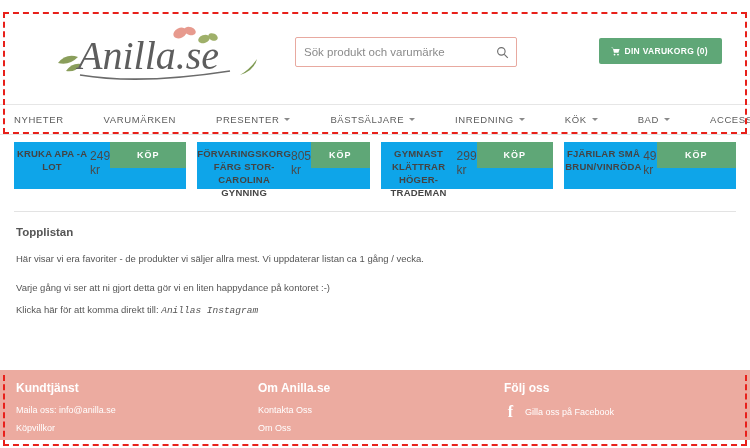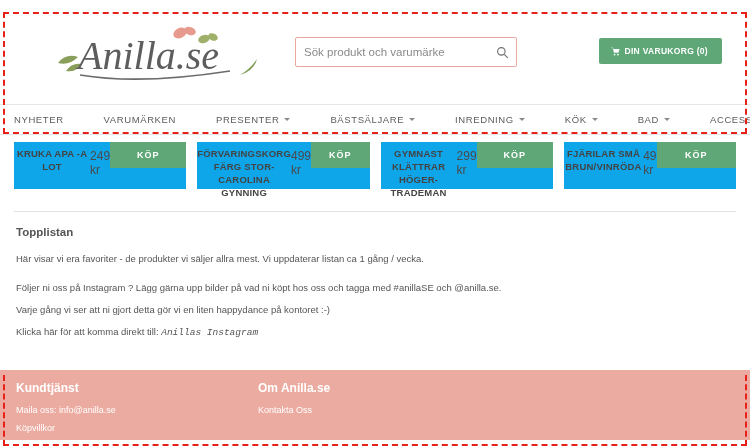--- a/index.html
+++ b/index.html
@@ -365,54 +365,61 @@
   </div>
 
   <div class="products">
     <div class="card">
       <div class="card-title">KRUKA APA -A LOT</div>
       <div class="card-price">249 kr</div>
       <button class="buy-btn">KÖP</button>
     </div>
     <div class="card">
       <div class="card-title">FÖRVARINGSKORG FÄRG STOR-CAROLINA GYNNING</div>
-      <div class="card-price">499 kr</div>
+      <div class="card-price">805 kr</div>
       <button class="buy-btn">KÖP</button>
     </div>
     <div class="card">
       <div class="card-title">GYMNAST KLÄTTRAR HÖGER-TRADEMAN</div>
       <div class="card-price">299 kr</div>
       <button class="buy-btn">KÖP</button>
     </div>
     <div class="card">
       <div class="card-title">FJÄRILAR SMÅ BRUN/VINRÖDA</div>
       <div class="card-price">49 kr</div>
       <button class="buy-btn">KÖP</button>
     </div>
   </div>
 
   <div class="divider"></div>
 
   <div class="content">
     <h2>Topplistan</h2>
     <p>Här visar vi era favoriter - de produkter vi säljer allra mest. Vi uppdaterar listan ca 1 gång / vecka.</p>
-    <p class="tight">Följer ni oss på Instagram ? Lägg gärna upp bilder på vad ni köpt hos oss och tagga med #anillaSE och @anilla.se.</p>
     <p class="tight">Varje gång vi ser att ni gjort detta gör vi en liten happydance på kontoret :-)</p>
     <p>
       <span>Klicka här för att komma direkt till: </span><a class="link" href="#">Anillas Instagram</a>
     </p>
   </div>
 
   <div class="footer">
     <div class="f-col c1">
       <div class="f-title">Kundtjänst</div>
       <div class="f-line">Maila oss: info@anilla.se</div>
       <div class="f-line">Köpvillkor</div>
     </div>
     <div class="f-col c2">
       <div class="f-title">Om Anilla.se</div>
       <div class="f-line">Kontakta Oss</div>
+      <div class="f-line">Om Oss</div>
+    </div>
+    <div class="f-col c3">
+      <div class="f-title">Följ oss</div>
+      <div class="fb-row">
+        <span class="fb-icon">f</span>
+        <span>Gilla oss på Facebook</span>
+      </div>
     </div>
   </div>
 
   <div class="highlight-box"></div>
   <div class="highlight-box-bottom"></div>
 </div>
 
 </body></html>

